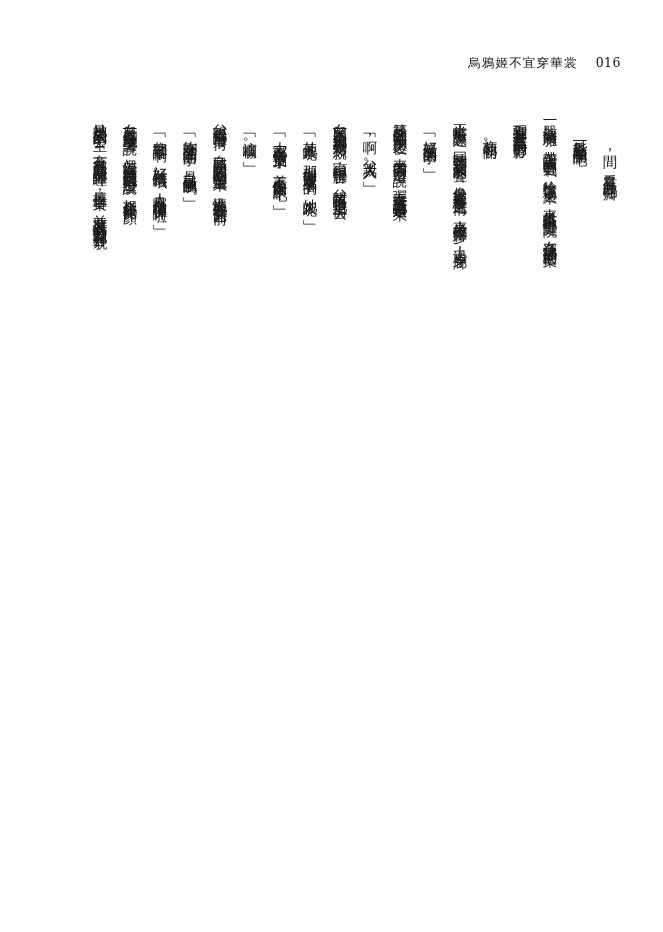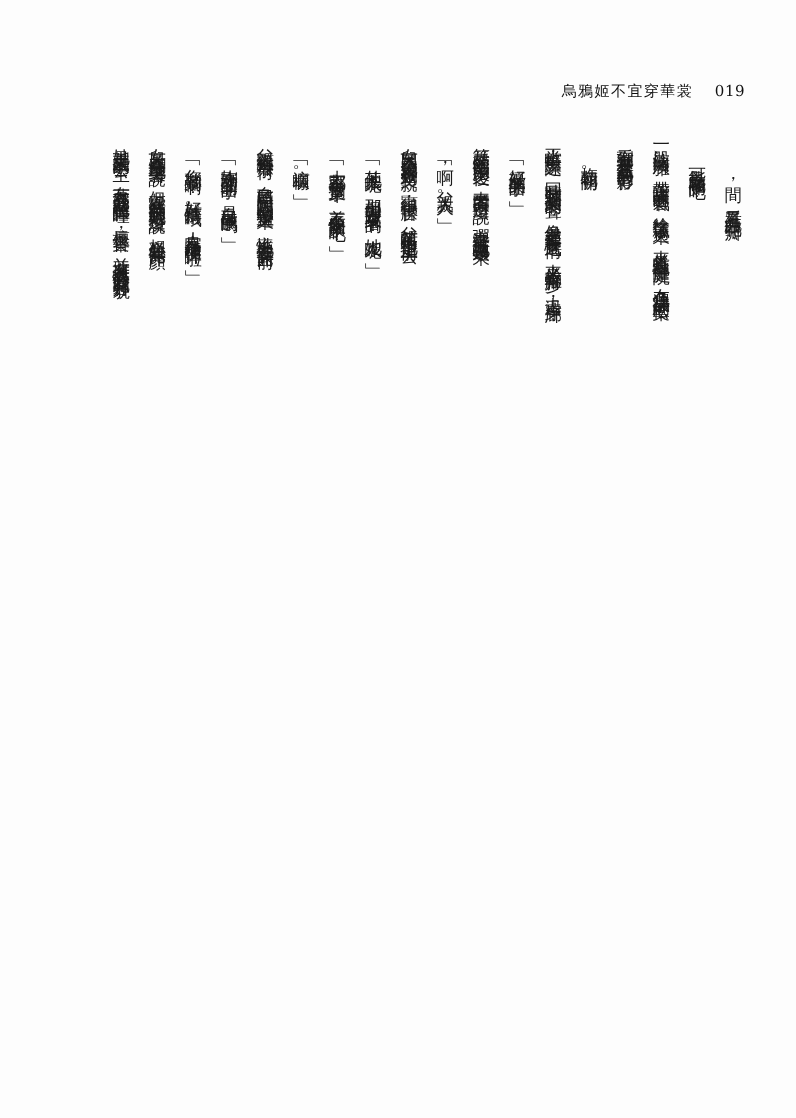--- a/index.html
+++ b/index.html
@@ -18,21 +18,21 @@
     position: relative;
     width: 663px;
     height: 932px;
     background: #fdfdfd;
     box-sizing: border-box;
   }
 
   
   .header {
     position: absolute;
-    top: 68px;
+    top: 55px;
     right: 42px;
     display: flex;
     align-items: baseline;
     gap: 18px;
     font-size: 12.5px;
     letter-spacing: 1.2px;
     color: #111;
   }
   .header .book-title {
     font-family: "DejaVu Serif", "Liberation Serif", serif;
@@ -77,21 +77,21 @@
   .col-ind-1  { padding-top: 16px; }
   .col-ind-2  { padding-top: 32px; }
 </style>
 </head>
 <body>
 
 <div class="page">
 
   <div class="header">
     <span class="book-title">烏鴉姬不宜穿華裳</span>
-    <span class="page-number">019</span>
+    <span class="page-number">016</span>
   </div>
 
   <div class="body-text" id="body-text">
       <div class="column col-ind-2">間，看見了純白花瓣。</div>
       <div class="column col-ind-1">可能是梅花開了吧？</div>
       <div class="column col-ind-0">一股清幽淡雅、帶著甜味的香氣，徐徐飄了過來。來者駐足眺望庭院，在色澤濃郁的松葉</div>
       <div class="column col-ind-0">看到彈奏者坐在桌前的背影。</div>
       <div class="column col-ind-1">梅花初開。</div>
       <div class="column col-ind-0">正當驚豔之際，同時聽到了柔和的琴聲，像是在彈奏春之風情。來者放輕腳步，走過穿廊，</div>
       <div class="column col-ind-1">「好優美的曲子。」</div>

